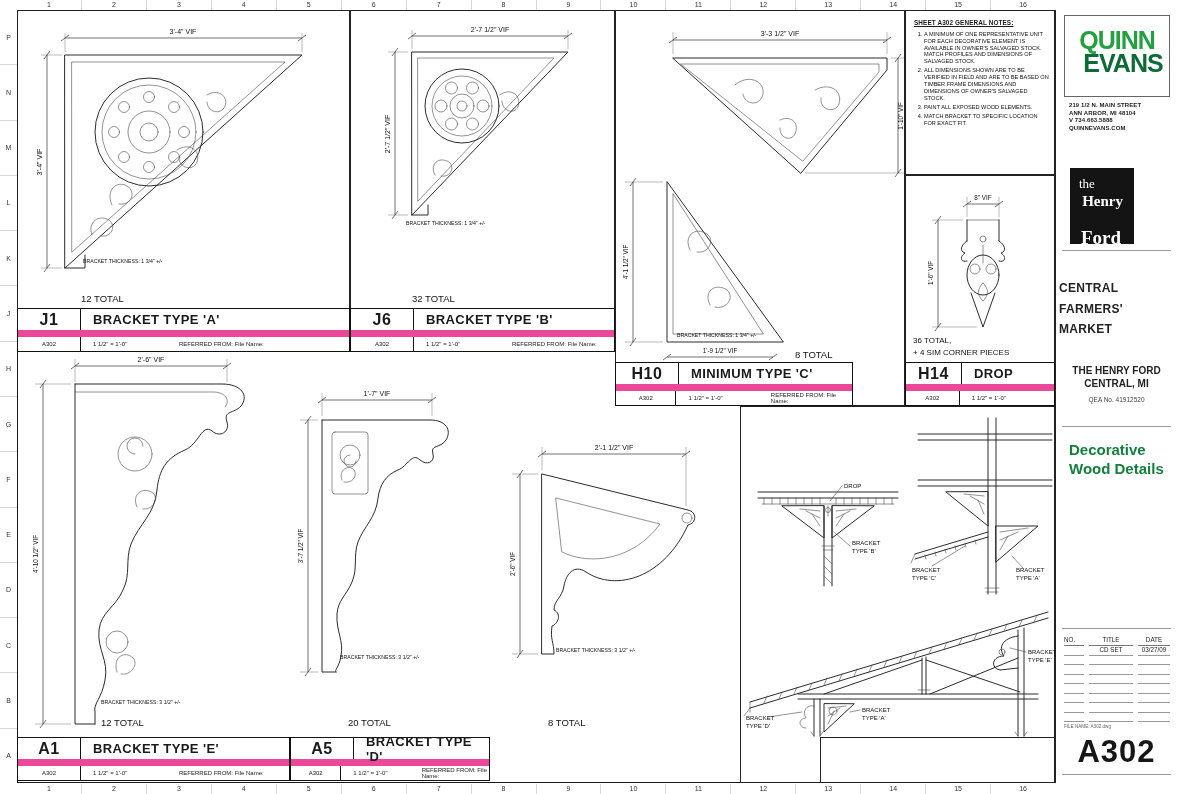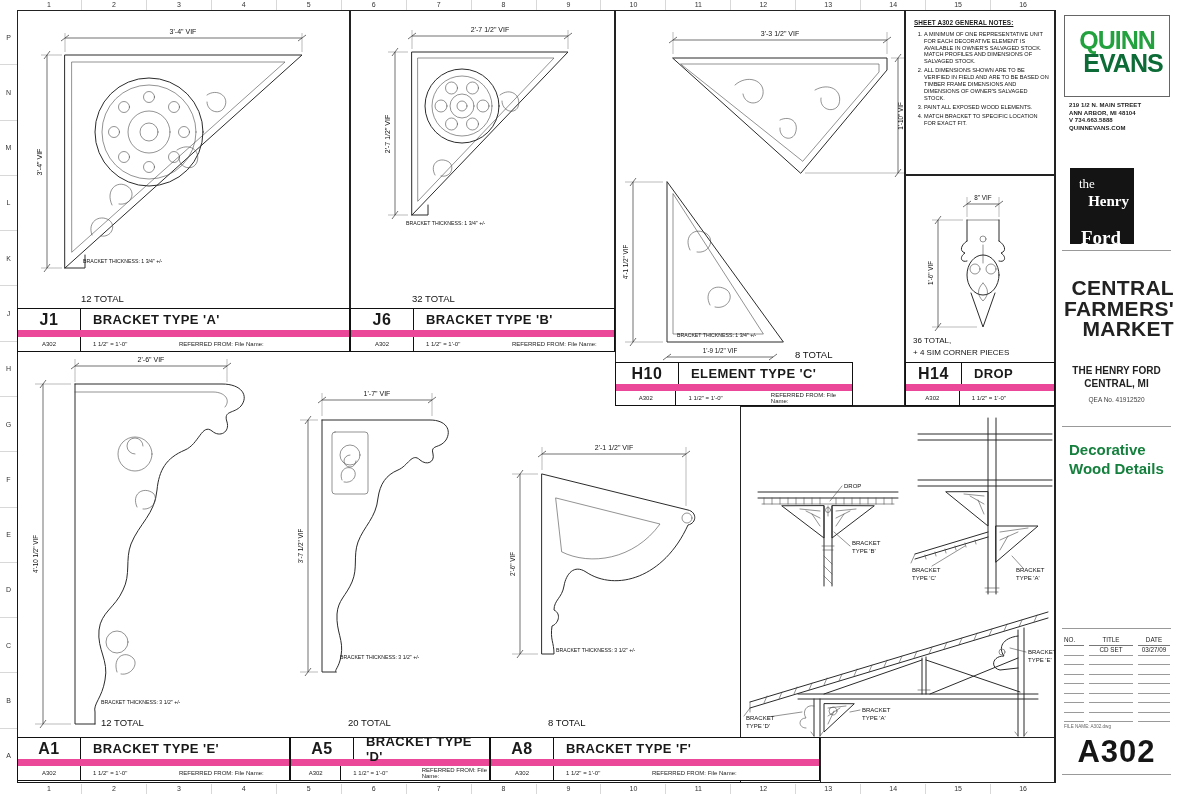--- a/index.html
+++ b/index.html
@@ -54,25 +54,25 @@
                 border-left:1px solid #222; box-sizing:border-box; background:#fff; }
   .qe-box { position:absolute; left:8px; top:5px; width:106px; height:82px; border:1px solid #666;
             box-sizing:border-box; text-align:center; padding-top:13px; }
   .qe-l1 { font-weight:700; font-size:25px; line-height:23px; letter-spacing:-1px; color:#23a13f; }
   .qe-l2 { font-weight:700; font-size:25px; line-height:23px; letter-spacing:-1px; color:#0c6b36; padding-left:12px; }
   .qe-addr { position:absolute; left:13px; top:92px; font-size:6px; line-height:7.6px; font-weight:700;
              color:#222; letter-spacing:0.1px; }
   .hf-box { position:absolute; left:14px; top:158px; width:64px; height:76px; background:#141414; color:#fff;
             font-family:"Liberation Serif", serif; }
   .hf-the { position:absolute; left:9px; top:8px; font-size:13px; font-weight:400; }
-  .hf-henry { position:absolute; right:5px; top:25px; font-size:15px; font-weight:700; }
+  .hf-henry { position:absolute; right:11px; top:25px; font-size:15px; font-weight:700; }
   .hf-ford { position:absolute; right:13px; top:43px; font-size:19px; font-weight:700;margin-top:16px; }
   .tb-hr { position:absolute; left:6px; width:109px; border-top:1px solid #999; }
-  .project { position:absolute; left:3px; top:268px; width:115px; text-align:right; font-weight:700;
-             font-size:21px; line-height:20.5px; color:#222; letter-spacing:0.3px; }
+  .project { position:absolute; left:3px; top:268px; width:115px; text-align:left; font-weight:700;
+             font-size:12px; line-height:20.5px; color:#222; letter-spacing:0.3px; }
   .owner { position:absolute; left:3px; top:354px; width:115px; text-align:center; font-weight:700;
            font-size:10px; line-height:13px; color:#222; }
   .jobno { position:absolute; left:3px; top:386px; width:115px; text-align:center; font-size:6.5px; color:#444; }
   .sheet-title { position:absolute; left:13px; top:430px; width:95px; font-weight:700; font-size:15px;
                  line-height:19px; color:#15803d; }
   .rev { position:absolute; left:8px; top:626px; width:106px; font-size:6.3px; color:#222; }
   .rev-head { display:flex; height:10px; }
   .rev-row { display:flex; height:9.5px; }
   .rc { display:block; box-sizing:border-box; }
   .rc-no { width:20px; margin-right:5px; }
@@ -467,21 +467,21 @@
     <div class="tb-row2">
       <div class="tb-ref">A302</div>
       <div class="tb-scale">1 1/2" = 1'-0"</div>
       <div class="tb-referred">REFERRED FROM: File Name:</div>
     </div>
   </div>
 
   <div class="tb" style="left:615px;top:362px;width:238px;height:44px">
     <div class="tb-row1">
       <div class="tb-id">H10</div>
-      <div class="tb-title">ELEMENT TYPE 'C'</div>
+      <div class="tb-title">MINIMUM TYPE 'C'</div>
     </div>
     <div class="tb-row2">
       <div class="tb-ref">A302</div>
       <div class="tb-scale">1 1/2" = 1'-0"</div>
       <div class="tb-referred">REFERRED FROM: File Name:</div>
     </div>
   </div>
 
   <div class="tb" style="left:905px;top:362px;width:150px;height:44px">
     <div class="tb-row1">
@@ -511,31 +511,20 @@
       <div class="tb-id">A5</div>
       <div class="tb-title">BRACKET TYPE 'D'</div>
     </div>
     <div class="tb-row2">
       <div class="tb-ref">A302</div>
       <div class="tb-scale">1 1/2" = 1'-0"</div>
       <div class="tb-referred">REFERRED FROM: File Name:</div>
     </div>
   </div>
 
-  <div class="tb" style="left:490px;top:737px;width:330px;height:44px">
-    <div class="tb-row1">
-      <div class="tb-id">A8</div>
-      <div class="tb-title">BRACKET TYPE 'F'</div>
-    </div>
-    <div class="tb-row2">
-      <div class="tb-ref">A302</div>
-      <div class="tb-scale">1 1/2" = 1'-0"</div>
-      <div class="tb-referred">REFERRED FROM: File Name:</div>
-    </div>
-  </div>
 
   <div id="titleblock">
     <div class="qe-box">
       <div class="qe-l1">QUINN</div>
       <div class="qe-l2">EVANS</div>
     </div>
     <div class="qe-addr">
       <div>219 1/2 N. MAIN STREET</div>
       <div>ANN ARBOR, MI 48104</div>
       <div>V 734.663.5888</div>

